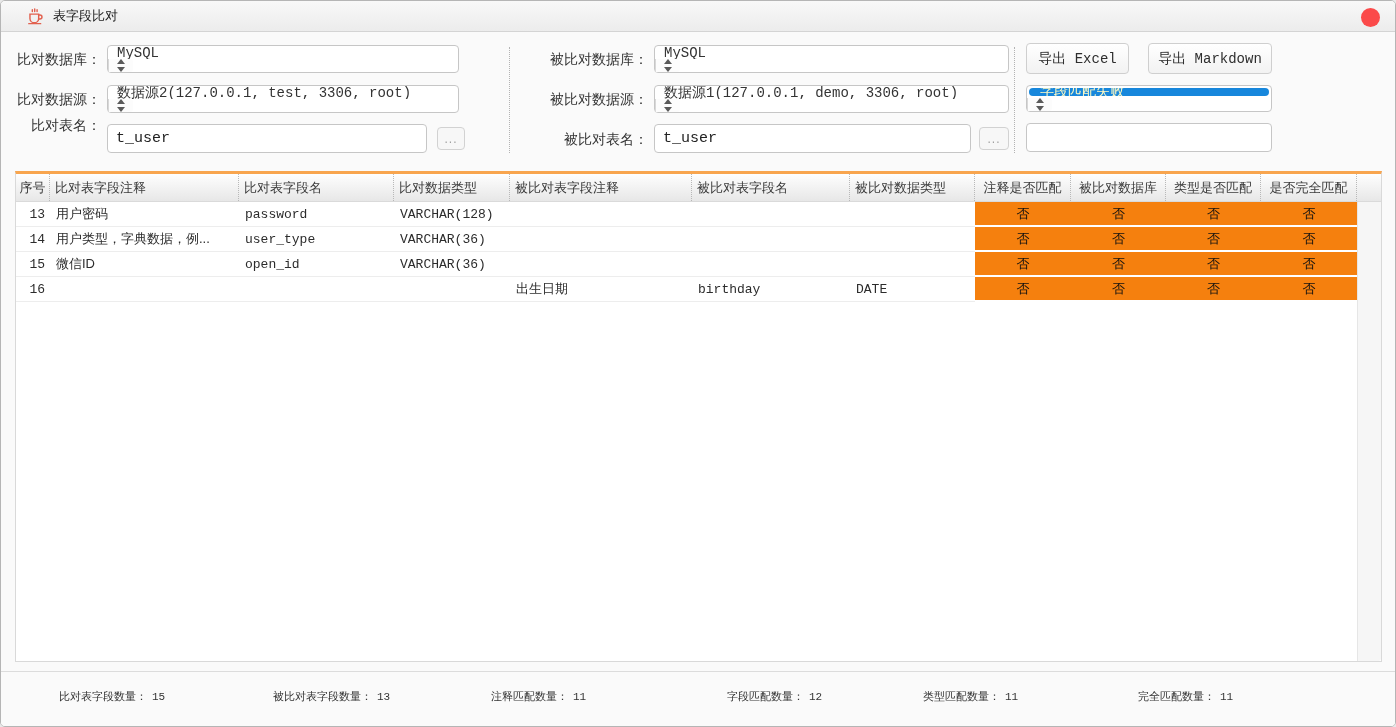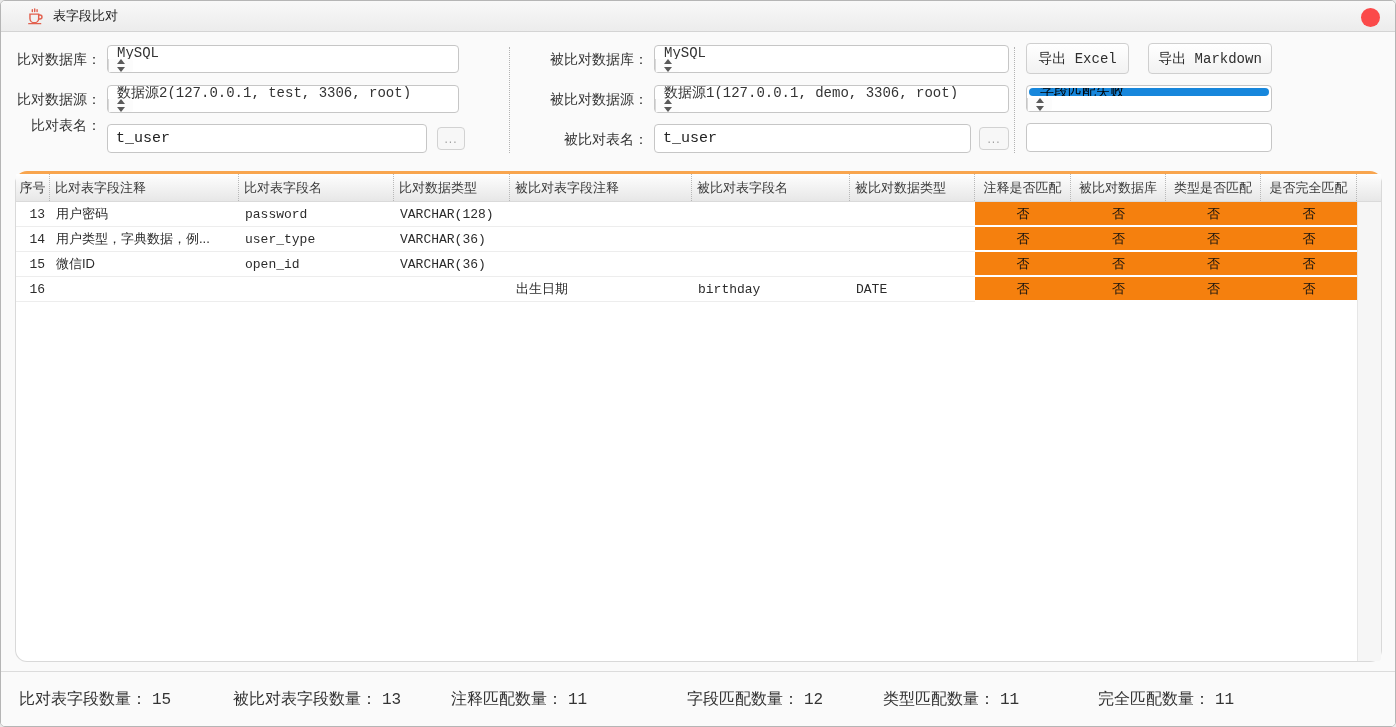--- a/index.html
+++ b/index.html
@@ -28,45 +28,45 @@
   .tri-down { width:0; height:0; border-left:4px solid transparent; border-right:4px solid transparent; border-top:5px solid #5a5a5a; }
   .tinput { position:absolute; border:1px solid #c6c6c6; border-radius:4px; background:#fff;
     font:15px "Liberation Mono","DejaVu Sans Mono",monospace; color:#222; padding:0 8px; outline:none; }
   .browse { position:absolute; border:1px solid #d2d2d2; border-radius:4px; background:#f7f7f7;
     color:#9f9f9f; font-size:12px; display:flex; align-items:center; justify-content:center;
     letter-spacing:1px; cursor:pointer; }
   .btn { position:absolute; border:1px solid #cfcfcf; border-radius:4px;
     background:linear-gradient(#ffffff,#f2f2f2); font-size:14px; color:#2e2e2e;
     font-family:"Liberation Mono","DejaVu Sans Mono",monospace;
     display:flex; align-items:center; justify-content:center; cursor:pointer; white-space:nowrap; }
-  .pill { flex:1; margin:2px; border-radius:12px; color:#000000; font-size:14px;
+  .pill { flex:1; margin:2px; border-radius:12px; color:#fef9c3; font-size:14px;
     display:flex; align-items:center; padding:0 11px; white-space:nowrap; overflow:hidden; }
   .vsep { position:absolute; width:0; border-left:1px dotted #b3b3b3; }
   
   .table { --cols:34px 189px 155px 116px 182px 158px 125px 96px 95px 95px 96px;
     position:absolute; left:14px; top:170px; width:1367px; height:491px;
-    background:#fff; border:1px solid #d9d9d9; border-top:3px solid #f8a54e; border-radius:12px; }
+    background:#fff; border:1px solid #d9d9d9; border-top:3px solid #f8a54e; border-radius:0; }
   .thead { height:28px; background:linear-gradient(#fefefe,#e7e7e7); border-bottom:1px solid #dadada; }
   .hgrid { display:grid; grid-template-columns:var(--cols); height:100%; }
   .hcell { font-size:13px; color:#3a3a3a; display:flex; align-items:center; padding:0 5px;
     border-right:1px dotted #b8b8b8; white-space:nowrap; overflow:hidden; cursor:default; }
   .hcell.center { justify-content:center; padding:0 2px; }
   .tbody { position:absolute; top:28px; bottom:0; left:0; width:1341px; }
   .trow { display:grid; grid-template-columns:var(--cols); height:25px; }
   .cell { font-size:13px; color:#2c2c2c; display:flex; align-items:center; padding:0 6px;
     border-bottom:1px solid #ededed; white-space:nowrap; overflow:hidden; }
   .cell.seq { justify-content:flex-end; padding-right:5px; font-family:"Liberation Mono","DejaVu Sans Mono",monospace; }
   .cell.mono { font-family:"Liberation Mono","DejaVu Sans Mono",monospace; }
   .cell.match { background:#f5800e; justify-content:center; color:#111; border-bottom:2px solid #fff; }
   .scrolltrack { position:absolute; top:28px; right:0; bottom:0; width:24px;
     background:#f6f6f6; border-left:1px solid #e6e6e6; border-radius:0 0 3px 0; }
   
   .statusbar { position:absolute; left:0; right:0; bottom:0; height:55px;
     border-top:1px solid #dcdcdc; background:#fafafa; }
-  .sitem { position:absolute; top:17px; font-size:16px; color:#333; white-space:nowrap; }
+  .sitem { position:absolute; top:17px; font-size:11px; color:#333; white-space:nowrap;margin-left:40px; }
   .sitem .num { font-family:"Liberation Mono","DejaVu Sans Mono",monospace; margin-left:5px; }
 </style>
 </head>
 <body>
 
 <div class="window">
 
   <div class="titlebar">
     <span style="display:flex;">
       <svg width="19" height="19" viewBox="0 0 24 24" fill="none" stroke="#e2604e" stroke-width="1.8" stroke-linecap="round">

